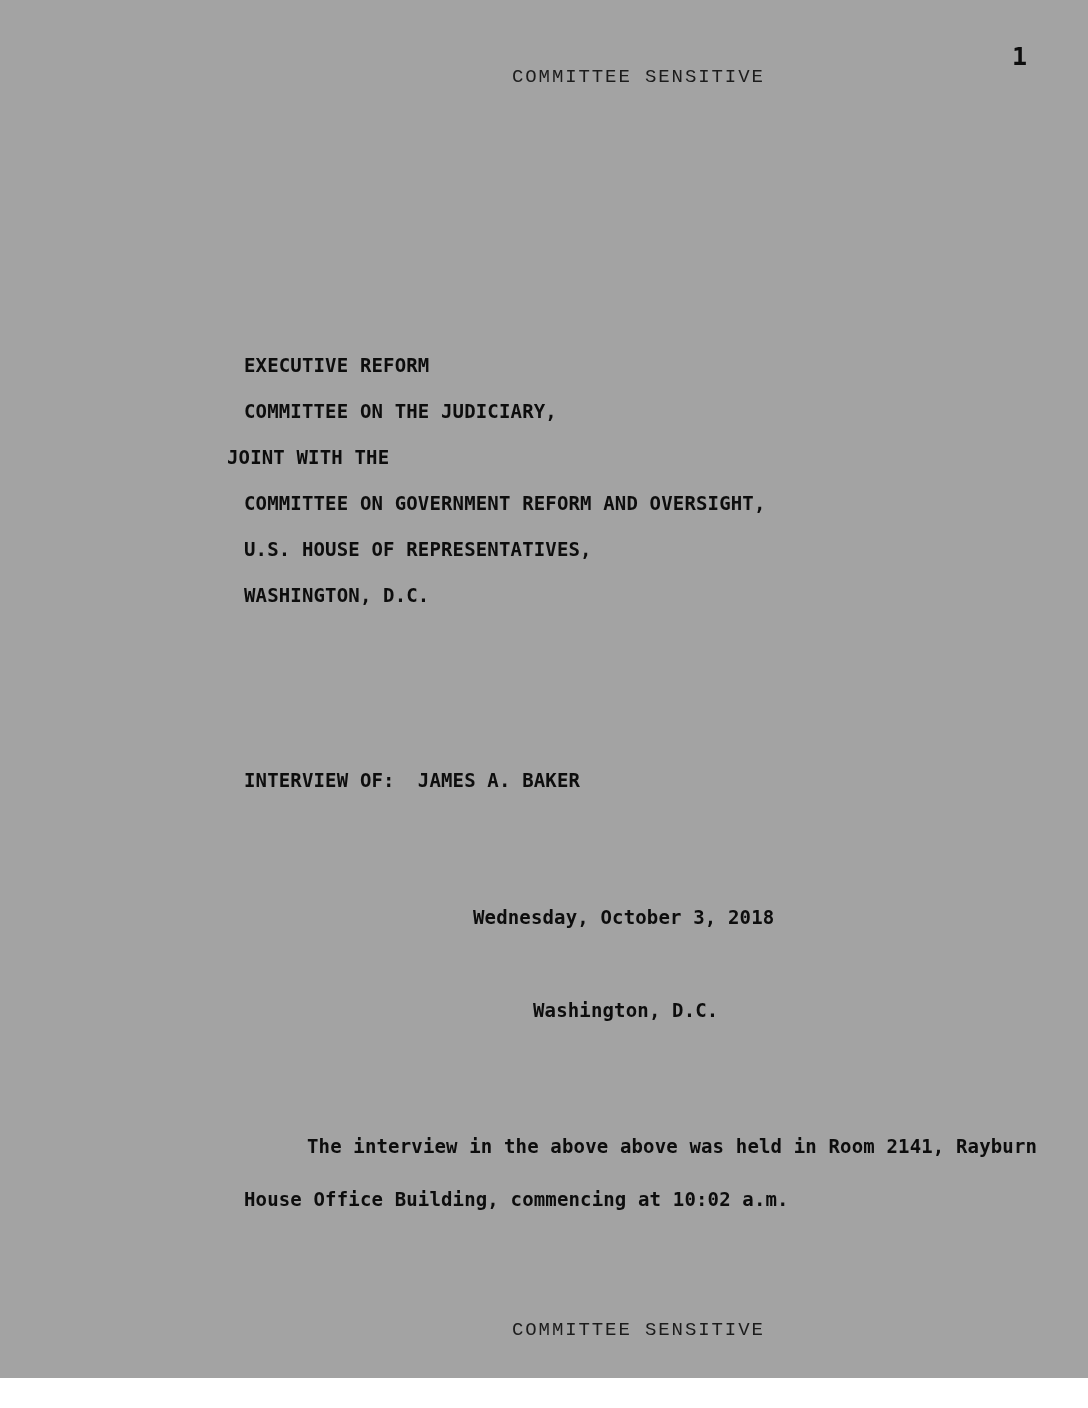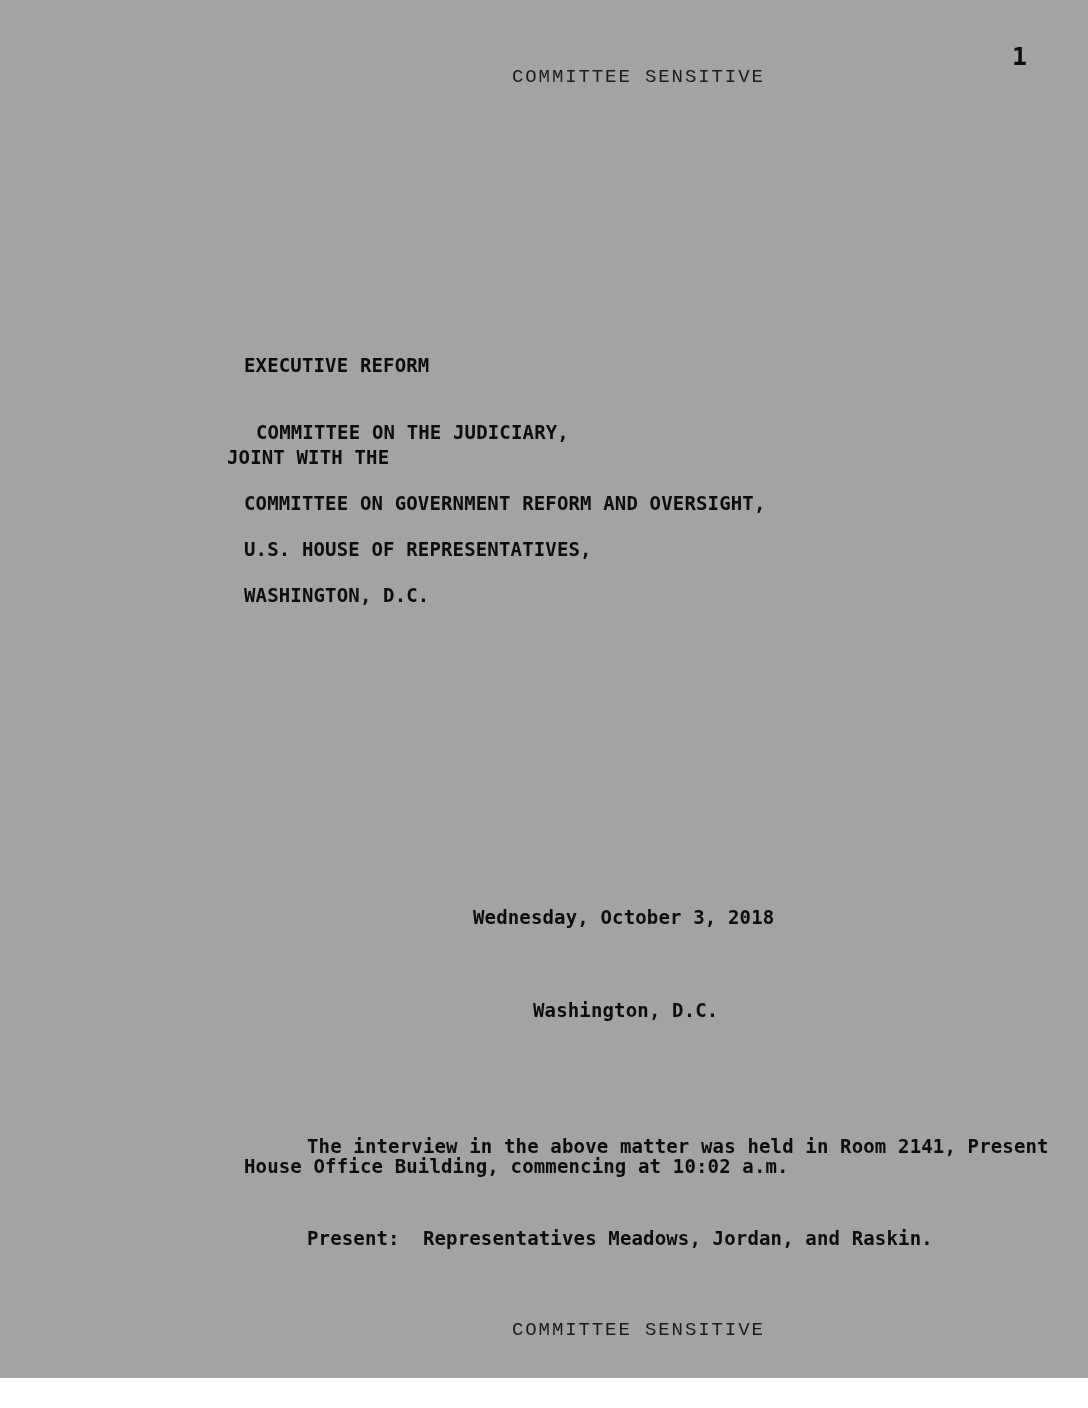--- a/index.html
+++ b/index.html
@@ -38,53 +38,53 @@
   .page-num {
     font-family: "DejaVu Sans Mono", monospace;
     font-size: 25px;
     font-weight: 700;
     color: #0d0d0d;
   }
   
   .pos-header      { top: 66px;   left: 512px; }
   .pos-pagenum     { top: 42px;   left: 1012px; }
   .pos-title-0     { top: 354px;  left: 244px; }
-  .pos-title-1     { top: 400px;  left: 256px; margin-top: 21px; }
+  .pos-title-1     { top: 400px;  left: 244px; }
   .pos-title-2     { top: 446px;  left: 227px; }
   .pos-title-3     { top: 492px;  left: 244px; }
   .pos-title-4     { top: 538px;  left: 244px; }
   .pos-title-5     { top: 584px;  left: 244px; }
   .pos-interview   { top: 769px;  left: 244px; }
   .pos-date        { top: 906px;  left: 473px; }
   .pos-location    { top: 999px;  left: 533px; }
   .pos-para-1      { top: 1135px; left: 307px; }
-  .pos-para-2      { top: 1155px; left: 244px; }
+  .pos-para-2      { top: 1188px; left: 244px; }
   .pos-present     { top: 1227px; left: 307px; }
   .pos-footer      { top: 1319px; left: 512px; }
 </style>
 </head>
 <body>
 
 <div class="page">
 
   <div class="line banner pos-header">COMMITTEE SENSITIVE</div>
 
   <div class="line page-num pos-pagenum">1</div>
 
   <div class="line body-text pos-title-0">EXECUTIVE REFORM</div>
   <div class="line body-text pos-title-1">COMMITTEE ON THE JUDICIARY,</div>
   <div class="line body-text pos-title-2">JOINT WITH THE</div>
   <div class="line body-text pos-title-4">U.S. HOUSE OF REPRESENTATIVES,</div>
   <div class="line body-text pos-title-3">COMMITTEE ON GOVERNMENT REFORM AND OVERSIGHT,</div>
   <div class="line body-text pos-title-5">WASHINGTON, D.C.</div>
 
+  <div class="line body-text pos-interview">INTERVIEW OF:  JAMES A. BAKER</div>
 
   <div class="line body-text pos-date">Wednesday, October 3, 2018</div>
 
   <div class="line body-text pos-location">Washington, D.C.</div>
 
-  <div class="line body-text pos-para-1">The interview in the above matter was held in Room 2141, Present</div>
+  <div class="line body-text pos-para-1">The interview in the above above was held in Room 2141, Rayburn</div>
   <div class="line body-text pos-para-2">House Office Building, commencing at 10:02 a.m.</div>
-  <div class="line body-text pos-present">Present:  Representatives Meadows, Jordan, and Raskin.</div>
 
   <div class="line banner pos-footer">COMMITTEE SENSITIVE</div>
 
 </div>
 
 </body></html>

